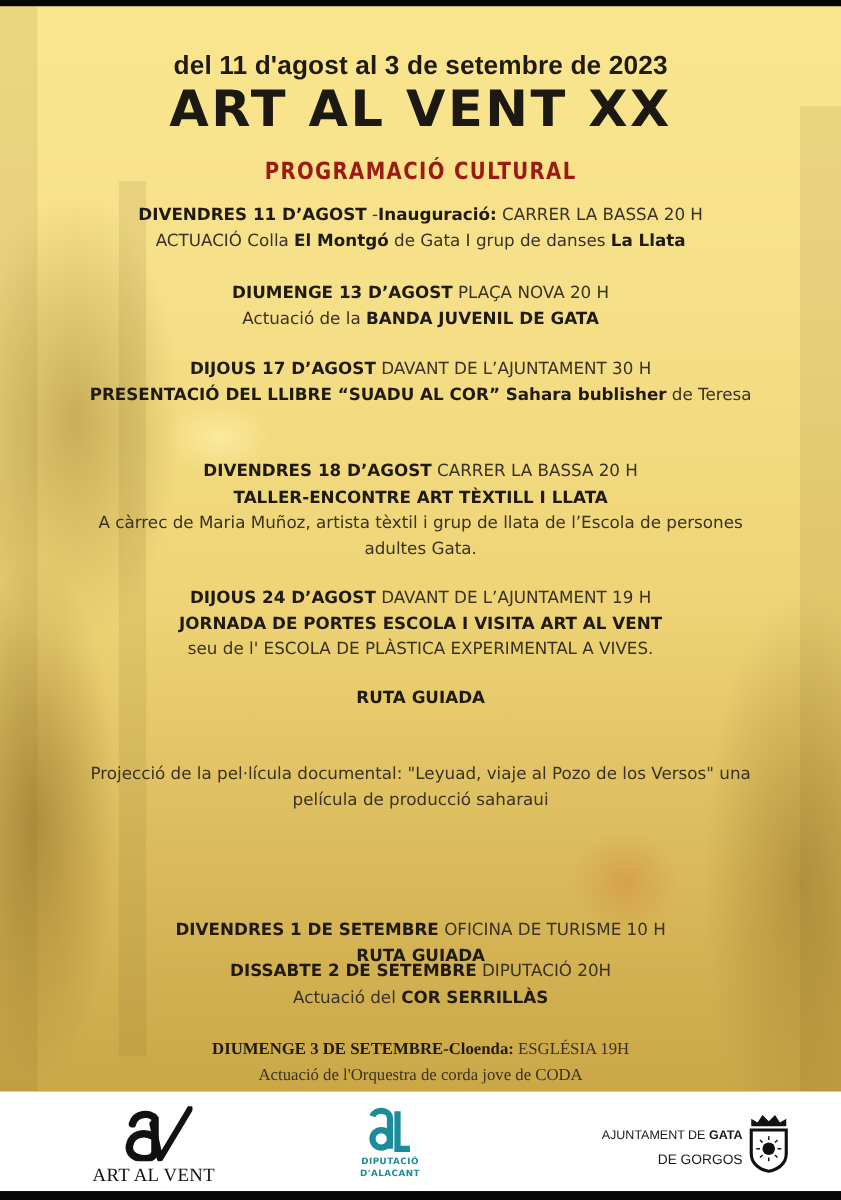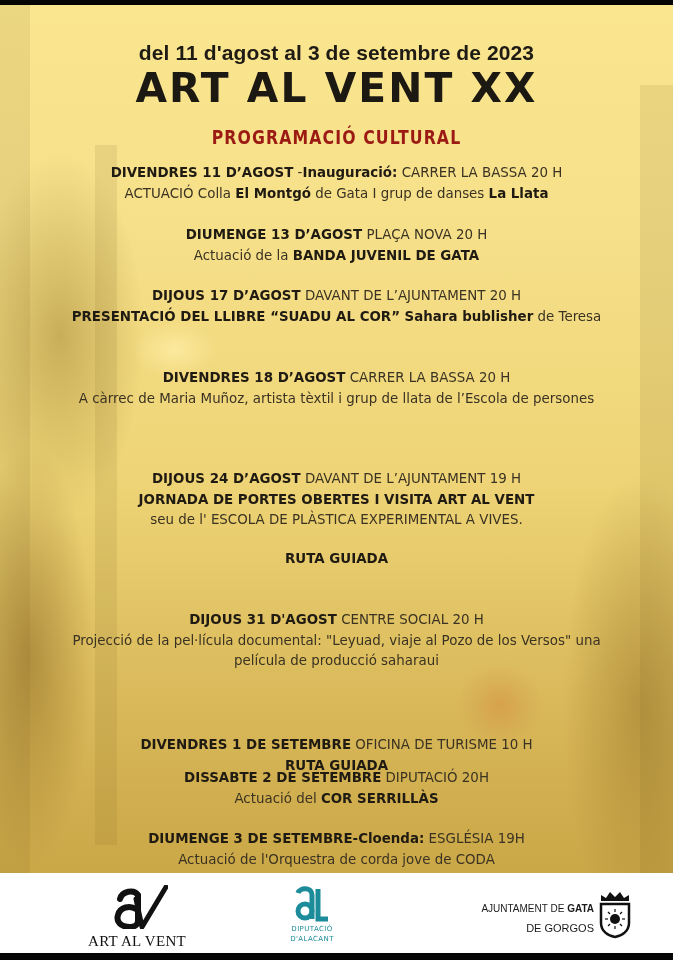--- a/index.html
+++ b/index.html
@@ -39,32 +39,32 @@
 
   .event { position: absolute; left: 30px; width: 613px; text-align: center; }
   .line { display: block; font-size: 13.4px; line-height: 20.5px; white-space: nowrap; color: #3a3222; }
   .b { font-weight: bold; color: #1f1a12; text-align: right; }
 
   .footer {
     position: absolute; left: 0; top: 873px; width: 673px; height: 80px; background: #ffffff;
   }
   .bottom-bar { position: absolute; left: 0; top: 953px; width: 673px; height: 7px; background: #050505; }
 
-  .logo-artalvent { position: absolute; left: 76px; top: 10px; width: 122px; height: 66px; }
+  .logo-artalvent { position: absolute; left: 62px; top: 10px; width: 122px; height: 66px; }
   .logo-artalvent .mark { position: absolute; left: 36px; top: 2px; width: 56px; height: 44px; }
   .logo-artalvent .label {
     position: absolute; left: 0; top: 50px; width: 122px; text-align: center;
     font-family: "Liberation Serif", serif; font-size: 15px; color: #111; letter-spacing: 0.3px;
   }
 
   .logo-diputacio { position: absolute; left: 284px; top: 12px; width: 56px; height: 64px; }
   .logo-diputacio .mark { position: absolute; left: 10px; top: 0; width: 36px; height: 38px; }
   .logo-diputacio .l1, .logo-diputacio .l2 {
     position: absolute; left: 0; width: 56px; text-align: center;
-    font-family: "DejaVu Sans", sans-serif; font-weight: normal; font-size: 7px; color: #1c8c9a; letter-spacing: 0.4px;
+    font-family: "DejaVu Sans", sans-serif; font-weight: bold; font-size: 7px; color: #1c8c9a; letter-spacing: 0.4px;
   }
   .logo-diputacio .l1 { top: 40px; }
   .logo-diputacio .l2 { top: 50px; }
 
   .logo-gata { position: absolute; left: 404px; top: 14px; width: 230px; height: 56px; }
   .logo-gata .name {
     position: absolute; right: 40px; top: 16px;
     font-family: "Liberation Sans", sans-serif; font-size: 10px; color: #1a1a1a; white-space: nowrap;
   }
   .logo-gata .name b { font-weight: bold; }
@@ -92,49 +92,50 @@
     <div id="events">
         <div class="event" style="top: 158px;">
           <span class="line"><span class="b">DIVENDRES 11 D’AGOST</span><span> -</span><span class="b">Inauguració:</span><span> CARRER LA BASSA 20 H</span></span>
           <span class="line"><span>ACTUACIÓ Colla </span><span class="b">El Montgó</span><span> de Gata I grup de danses </span><span class="b">La Llata</span></span>
         </div>
         <div class="event" style="top: 220px;">
           <span class="line"><span class="b">DIUMENGE 13 D’AGOST</span><span> PLAÇA NOVA 20 H</span></span>
           <span class="line"><span>Actuació de la </span><span class="b">BANDA JUVENIL DE GATA</span></span>
         </div>
         <div class="event" style="top: 281px;">
-          <span class="line"><span class="b">DIJOUS 17 D’AGOST</span><span> DAVANT DE L’AJUNTAMENT 20 H</span></span>
+          <span class="line"><span class="b">DIJOUS 17 D’AGOST</span><span> DAVANT DE L’AJUNTAMENT 30 H</span></span>
           <span class="line"><span class="b">PRESENTACIÓ DEL LLIBRE “SUADU AL COR” Sahara bublisher</span><span> de Teresa</span></span>
         </div>
         <div class="event" style="top: 363px;">
           <span class="line"><span class="b">DIVENDRES 18 D’AGOST</span><span> CARRER LA BASSA 20 H</span></span>
+          <span class="line"><span class="b">TALLER-ENCONTRE ART TÈXTILL I LLATA</span></span>
           <span class="line"><span>A càrrec de Maria Muñoz, artista tèxtil i grup de llata de l’Escola de persones</span></span>
+          <span class="line"><span>adultes Gata.</span></span>
         </div>
         <div class="event" style="top: 464px;">
           <span class="line"><span class="b">DIJOUS 24 D’AGOST</span><span> DAVANT DE L’AJUNTAMENT 19 H</span></span>
-          <span class="line"><span class="b">JORNADA DE PORTES OBERTES I VISITA ART AL VENT</span></span>
+          <span class="line"><span class="b">JORNADA DE PORTES ESCOLA I VISITA ART AL VENT</span></span>
           <span class="line"><span>seu de l' ESCOLA DE PLÀSTICA EXPERIMENTAL A VIVES.</span></span>
         </div>
         <div class="event" style="top: 544px;">
           <span class="line"><span class="b">RUTA GUIADA</span></span>
         </div>
         <div class="event" style="top: 605px;">
-          <span class="line"><span class="b">DIJOUS 31 D'AGOST</span><span> CENTRE SOCIAL 20 H</span></span>
           <span class="line"><span>Projecció de la pel·lícula documental: "Leyuad, viaje al Pozo de los Versos" una</span></span>
           <span class="line"><span>película de producció saharaui</span></span>
         </div>
         <div class="event" style="top: 703px; margin-top: 27px;">
           <span class="line"><span class="b">DIVENDRES 1 DE SETEMBRE</span><span> OFICINA DE TURISME 10 H</span></span>
           <span class="line"><span class="b">RUTA GUIADA</span></span>
         </div>
         <div class="event" style="top: 763px;">
           <span class="line"><span class="b">DISSABTE 2 DE SETEMBRE</span><span> DIPUTACIÓ 20H</span></span>
           <span class="line"><span>Actuació del </span><span class="b">COR SERRILLÀS</span></span>
         </div>
-        <div class="event" style="top: 824px;">
+        <div class="event" style="top: 824px; font-family: Liberation Serif, serif;">
           <span class="line"><span class="b">DIUMENGE 3 DE SETEMBRE-Cloenda:</span><span> ESGLÉSIA 19H</span></span>
           <span class="line"><span>Actuació de l'Orquestra de corda jove de CODA</span></span>
         </div>
       </div>
   </div>
 </div>
 
 <div class="footer">
   <div class="logo-artalvent">
     <svg class="mark" viewBox="0 0 56 44">

